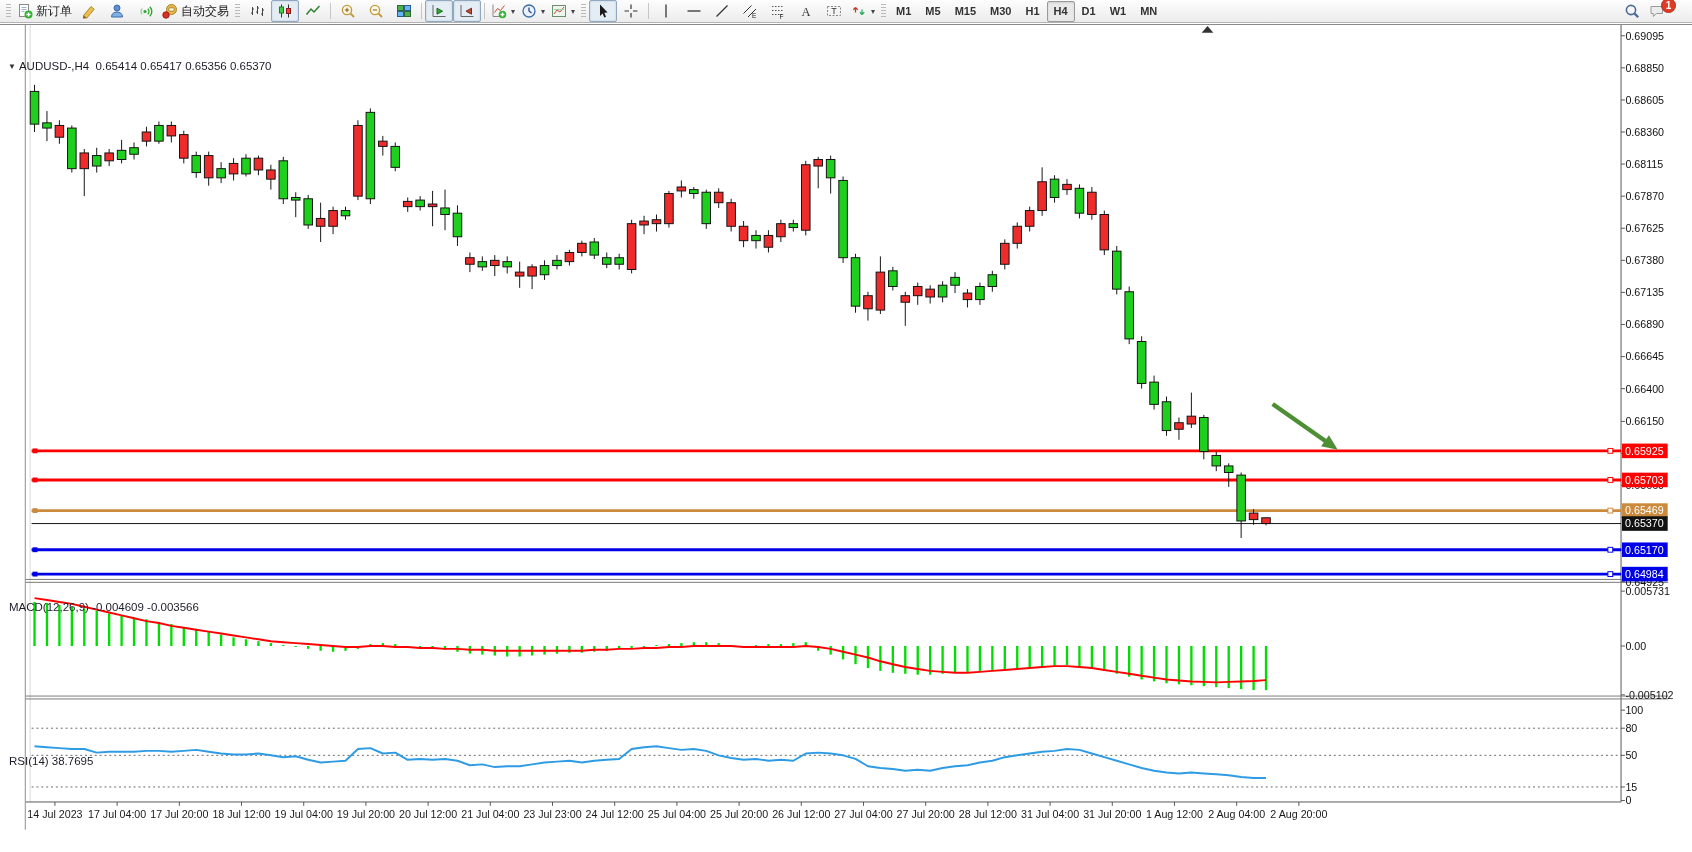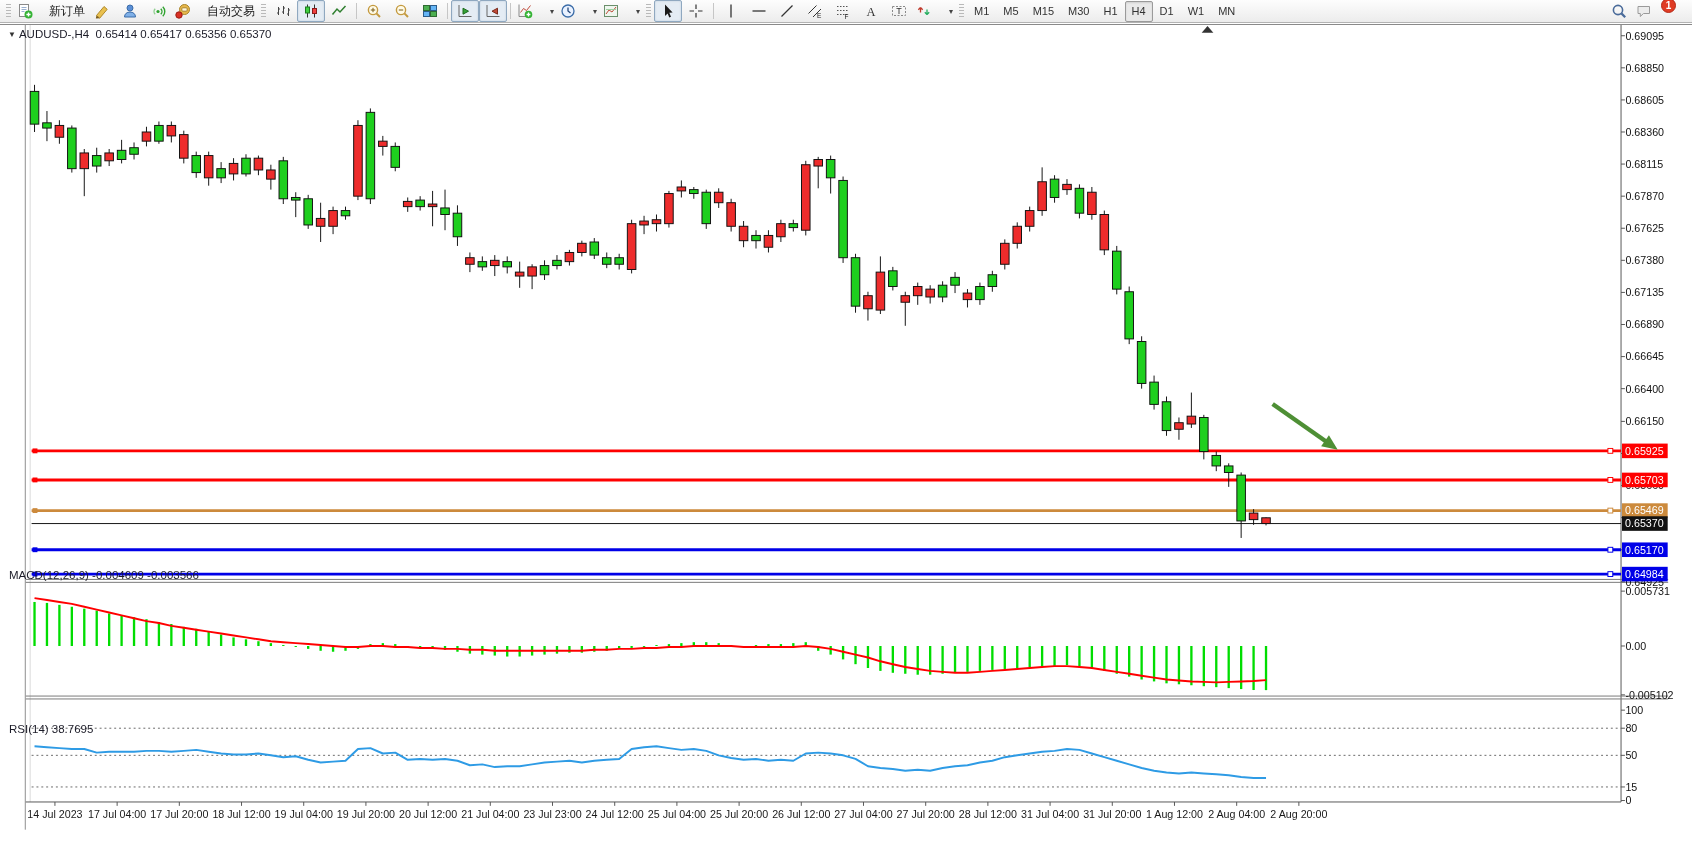--- a/index.html
+++ b/index.html
@@ -7,37 +7,37 @@
   
   #toolbar{position:absolute;top:0;left:0;width:1692px;height:23px;
     background:linear-gradient(#fdfdfd,#ececec);border-bottom:1px solid #b3b3b3;
     display:flex;align-items:center;padding-left:3px;box-sizing:border-box;z-index:50;}
   .tb-group{display:flex;align-items:center;height:23px;}
   .tb-grip{width:5px;height:15px;margin:0 3px;
     background-image:repeating-linear-gradient(#b9b9b9 0 1px,transparent 1px 3px);
     background-size:2px 100%;background-repeat:repeat-x;background-position:1px 0;}
   .tb-sep{width:1px;height:16px;background:#c6c6c6;margin:0 3px;}
   .tb-btn{height:20px;min-width:22px;display:flex;align-items:center;justify-content:center;
-    gap:16px;padding:0 2px;border:1px solid transparent;border-radius:2px;cursor:default;}
+    gap:3px;padding:0 2px;border:1px solid transparent;border-radius:2px;cursor:default;}
   .tb-btn.active{background:#e4ecf4;border-color:#8fa8c0;box-shadow:inset 0 0 2px #b9c9d9;}
   .tb-btn svg{display:block;}
   .tb-label{font-size:12px;color:#1a1a1a;white-space:nowrap;}
   .tb-caret{font-size:8px;color:#444;margin-left:1px;}
   .tf-btn{height:19px;padding:0 6px;display:flex;align-items:center;border:1px solid transparent;
-    border-radius:2px;font-size:11px;font-weight:400;color:#333;}
+    border-radius:2px;font-size:11px;font-weight:700;color:#333;}
   .tf-btn.active{background:#e9e9e9;border-color:#9a9a9a;box-shadow:inset 0 1px 2px #cfcfcf;text-align:center;}
   #tb-right{margin-left:auto;display:flex;align-items:center;margin-right:6px;}
   .chat-badge{position:relative;top:-6px;left:-7px;background:#e03b24;color:#fff;
     font-size:10px;font-weight:700;border-radius:50%;width:13px;height:13px;line-height:13px;
     text-align:center;display:inline-block;border:1px solid #b52a18;}
   
   #chart-window{position:absolute;top:24px;left:0;width:1692px;height:828px;background:#fff;
     border-top:1px solid #8a8a8a;}
   #chart-svg{position:absolute;top:0;left:0;}
-  .overlay-label{position:absolute;font-size:11.5px;color:#1c1c28;white-space:nowrap;z-index:10;}
+  .overlay-label{position:absolute;font-size:11.5px;color:#1c1c28;white-space:nowrap;z-index:10;margin-top:32px;}
   #symbol-title{top:3px;left:8px;}
   #macd-label{top:544px;left:9px;}
   #rsi-label{top:698px;left:9px;}
   .tri{font-size:8px;color:#333;margin-right:3px;vertical-align:1px;}
 </style>
 </head>
 <body>
 
 <div id="toolbar">
     <div class="tb-grip"></div>

